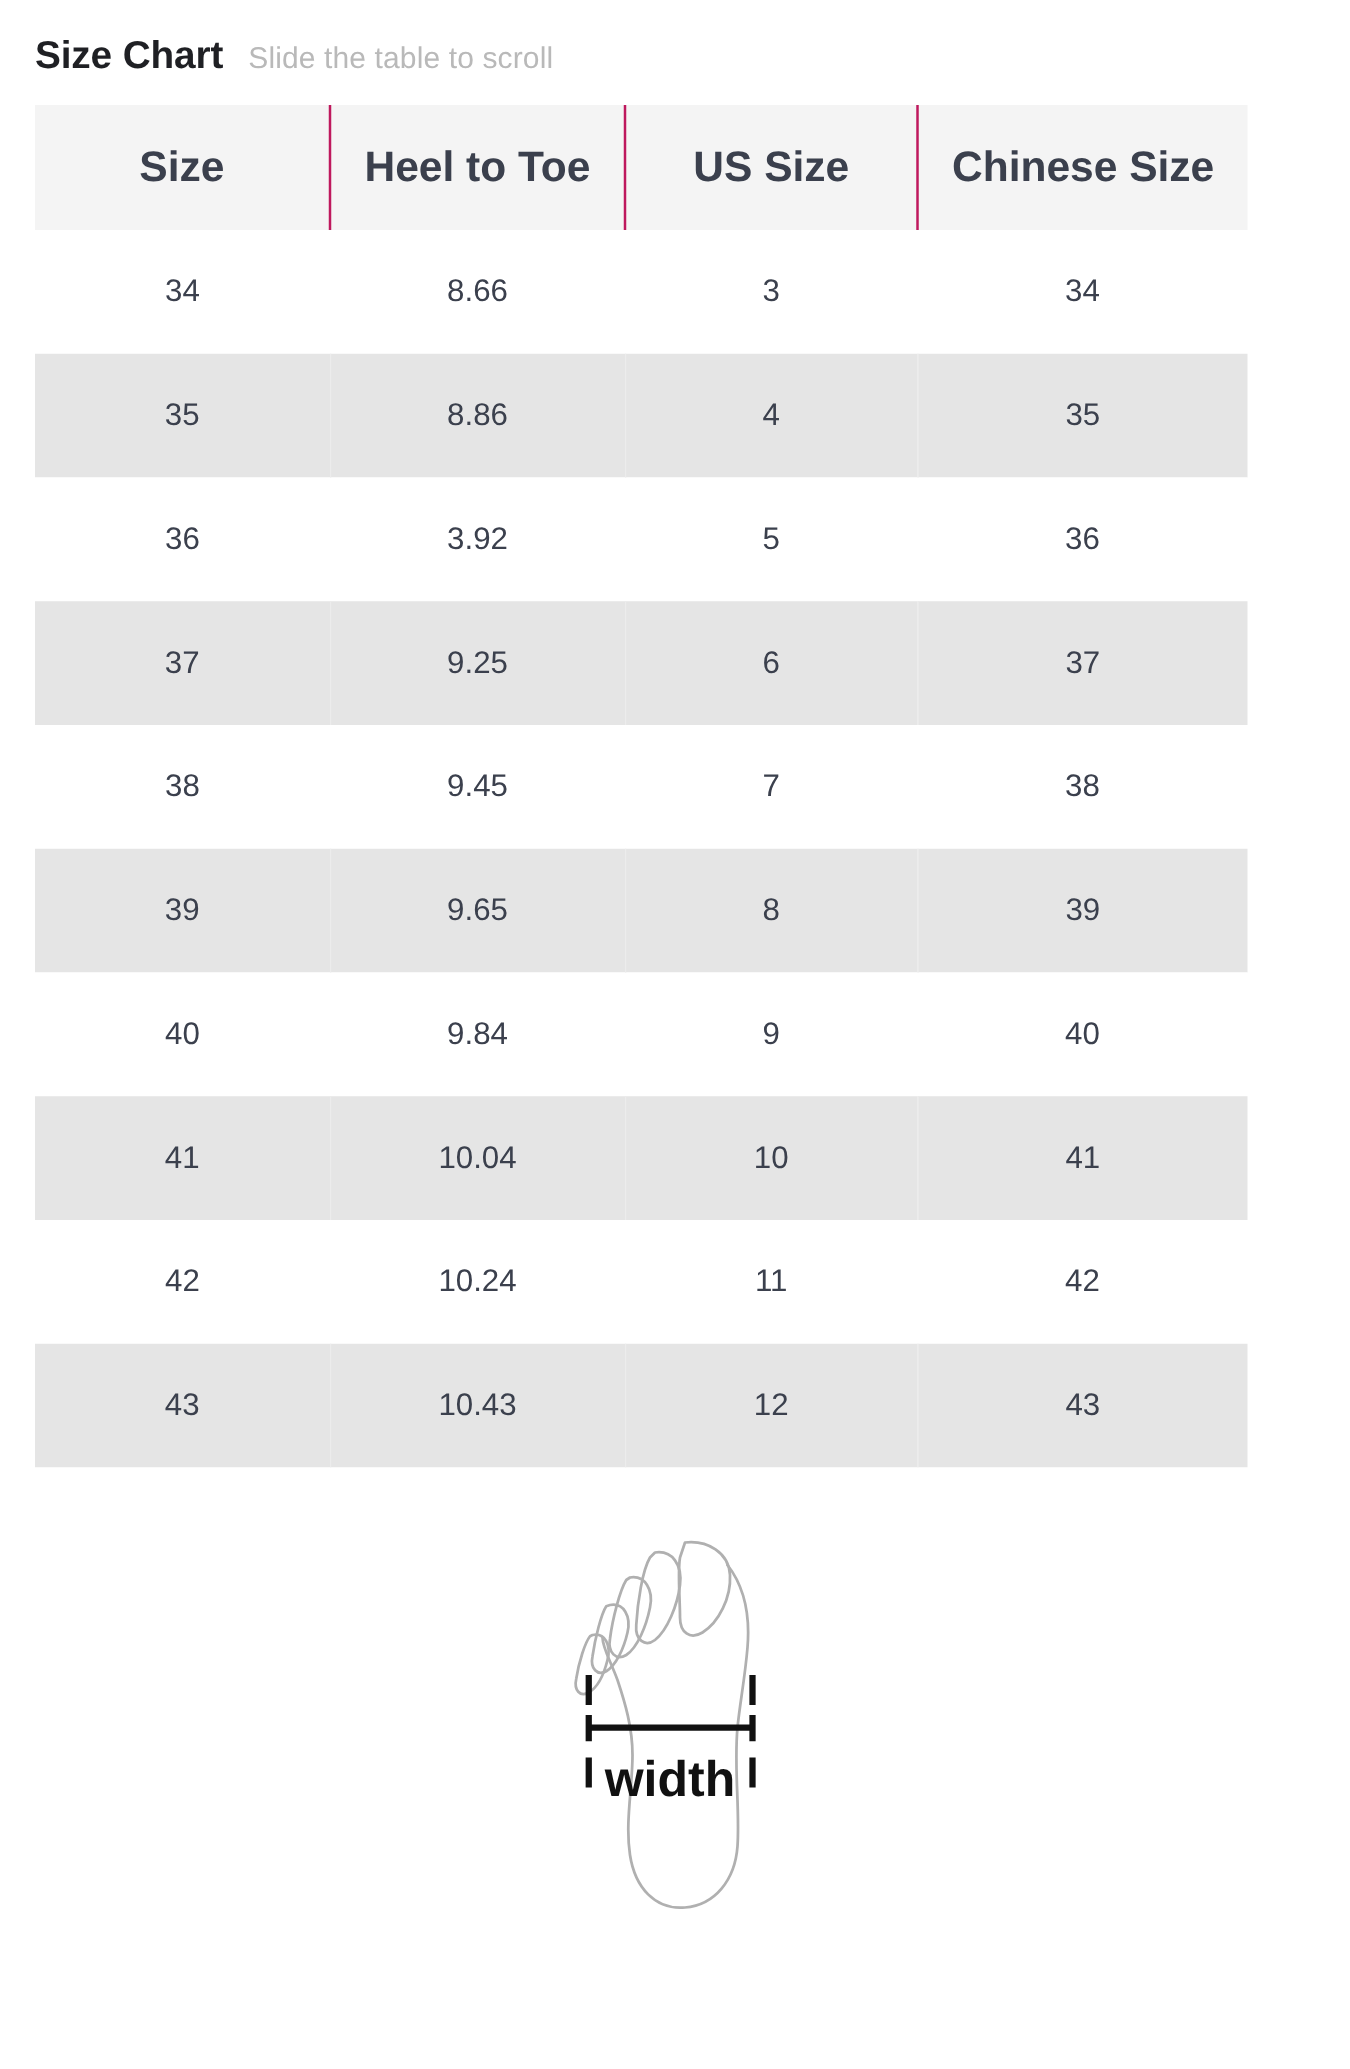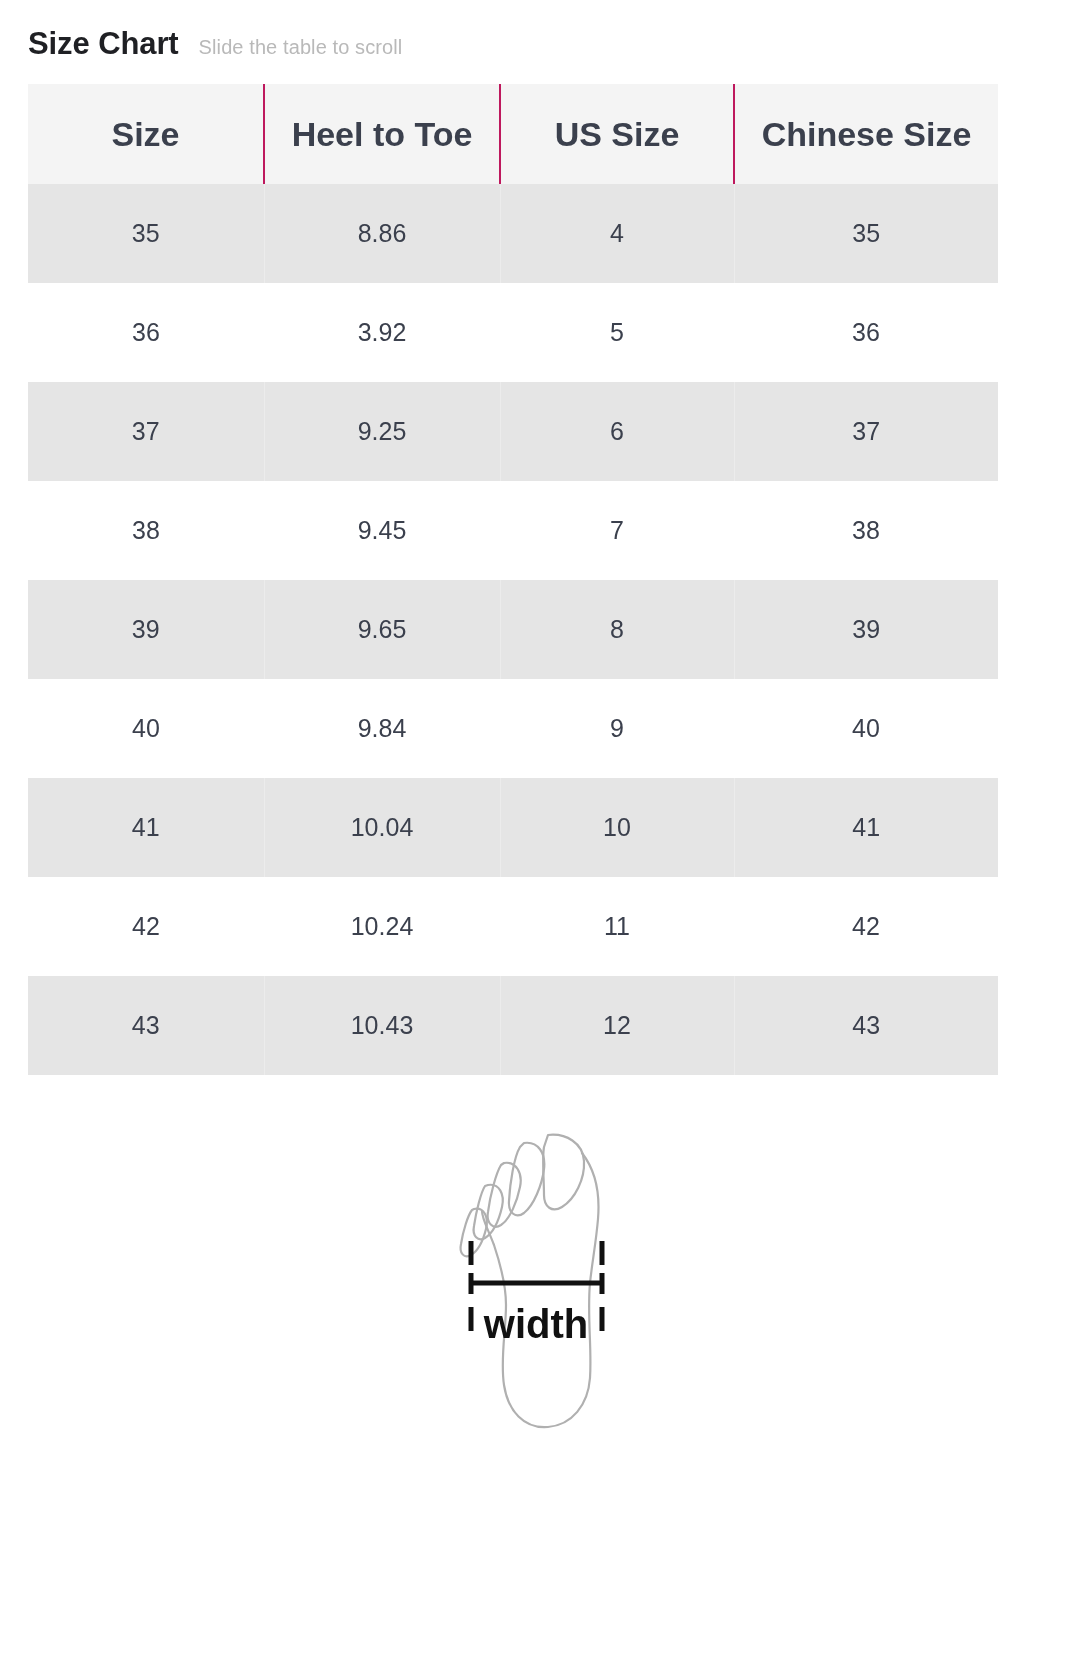--- a/index.html
+++ b/index.html
@@ -29,21 +29,21 @@
     padding: 26px 0 0 28px;
     white-space: nowrap;
   }
   .chart-title {
     font-size: 31px;
     font-weight: 700;
     color: #1f2024;
     letter-spacing: -0.1px;
   }
   .chart-hint {
-    font-size: 20px;
+    font-size: 24px;
     font-weight: 400;
     color: #b9b9b9;
     margin-left: 20px;
     letter-spacing: 0.1px;
   }
 
   
   .table-scroll {
     margin: 22px 0 0 0;
     padding: 0 28px 0 28px;
@@ -132,20 +132,26 @@
       </colgroup>
       <thead>
         <tr>
           <th>Size</th>
           <th>Heel to Toe</th>
           <th>US Size</th>
           <th>Chinese Size</th>
         </tr>
       </thead>
       <tbody>
+        <tr>
+          <td>34</td>
+          <td>8.66</td>
+          <td>3</td>
+          <td>34</td>
+        </tr>
         <tr class="striped">
           <td>35</td>
           <td>8.86</td>
           <td>4</td>
           <td>35</td>
         </tr>
         <tr>
           <td>36</td>
           <td>3.92</td>
           <td>5</td>

